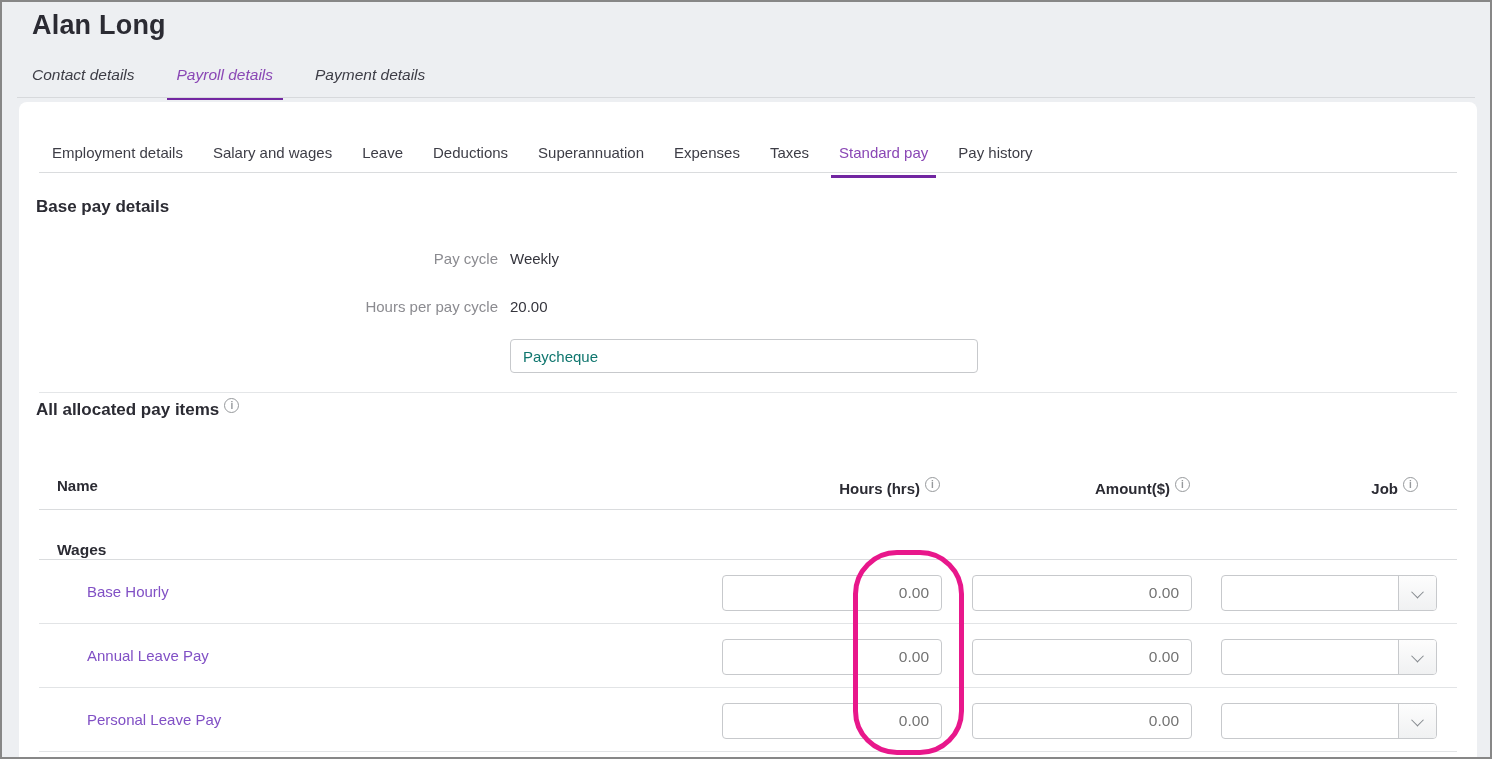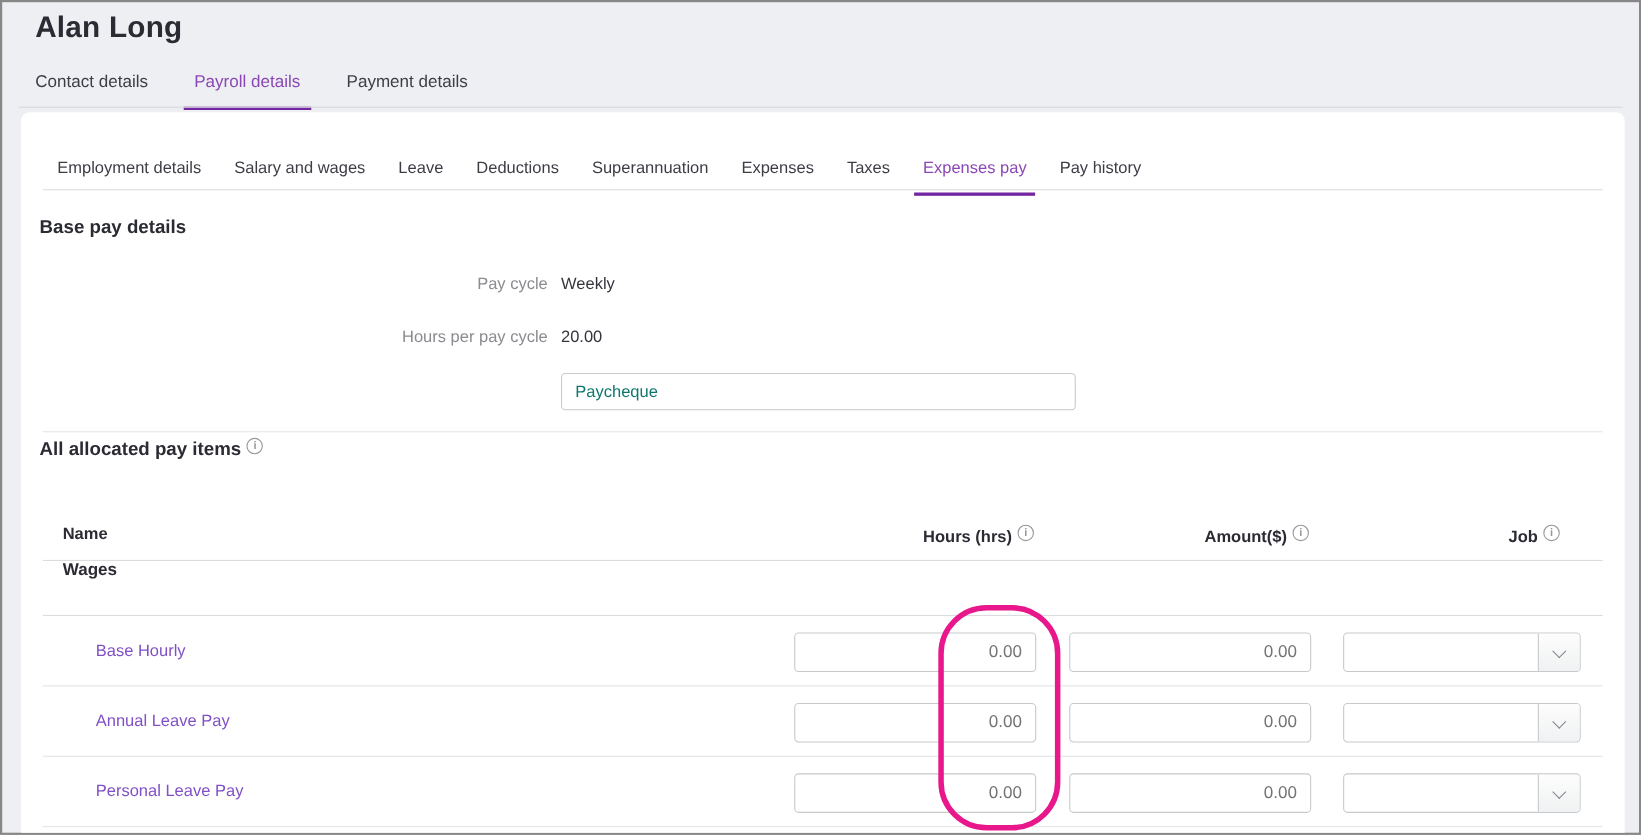--- a/index.html
+++ b/index.html
@@ -13,21 +13,21 @@
 
   
   .page-title {
     position:absolute; left:30px; top:8px;
     font-size:27px; font-weight:700; color:#2b2b33; letter-spacing:.2px;
   }
   .main-tabs {
     position:absolute; left:30px; top:64px; display:flex; gap:42px;
     font-size:15.5px; color:#3d3d46;
   }
-  .main-tab { padding-bottom:13px; cursor:pointer; }
+  .main-tab { padding-bottom:13px; cursor:pointer;font-style:italic; }
   .main-tab.active { color:#8a47b5; border-bottom:3px solid #7226a1; padding-left:10px; padding-right:10px; margin-left:-10px; margin-right:-10px; }
   .header-divider {
     position:absolute; left:15px; right:15px; top:95px; height:1px; background:#d7d9dc;
   }
 
   
   .card {
     position:absolute; left:17px; top:100px; width:1458px; height:659px;
     background:#ffffff; border-radius:8px 8px 0 0;
   }
@@ -77,21 +77,21 @@
     border-bottom:1px solid #dadcde;
   }
   .th { position:absolute; top:9px; font-size:15px; font-weight:700; color:#2b2b33; white-space:nowrap; }
   .th-name   { left:18px; }
   .th-hours  { right:517px; }
   .th-amount { right:267px; }
   .th-job    { right:39px; }
 
   .group-row {
     position:absolute; left:37px; width:1418px; top:508px; height:50px;
-    border-bottom:1px solid #dadcde; display:flex; align-items:flex-start;
+    border-bottom:1px solid #dadcde; display:flex; align-items:flex-end;
   }
   .group-label { margin-left:18px; font-size:15.5px; font-weight:700; color:#2b2b33; }
 
   .pay-row {
     position:absolute; left:37px; width:1418px; height:64px;
     border-bottom:1px solid #e2e4e6;
   }
   .row-1 { top:558px; }
   .row-2 { top:622px; }
   .row-3 { top:686px; }
@@ -148,21 +148,21 @@
   <div class="card"></div>
 
   <div class="sub-tabs">
     <div class="sub-tab">Employment details</div>
     <div class="sub-tab">Salary and wages</div>
     <div class="sub-tab">Leave</div>
     <div class="sub-tab">Deductions</div>
     <div class="sub-tab">Superannuation</div>
     <div class="sub-tab">Expenses</div>
     <div class="sub-tab">Taxes</div>
-    <div class="sub-tab active">Expenses pay</div>
+    <div class="sub-tab active">Standard pay</div>
     <div class="sub-tab">Pay history</div>
   </div>
   <div class="subtab-divider"></div>
 
   <div class="section-heading" style="top:195px;">Base pay details</div>
 
   <div class="form-label" style="top:248px;">Pay cycle</div>
   <div class="form-value" style="top:248px;">Weekly</div>
 
   <div class="form-label" style="top:296px;">Hours per pay cycle</div>

